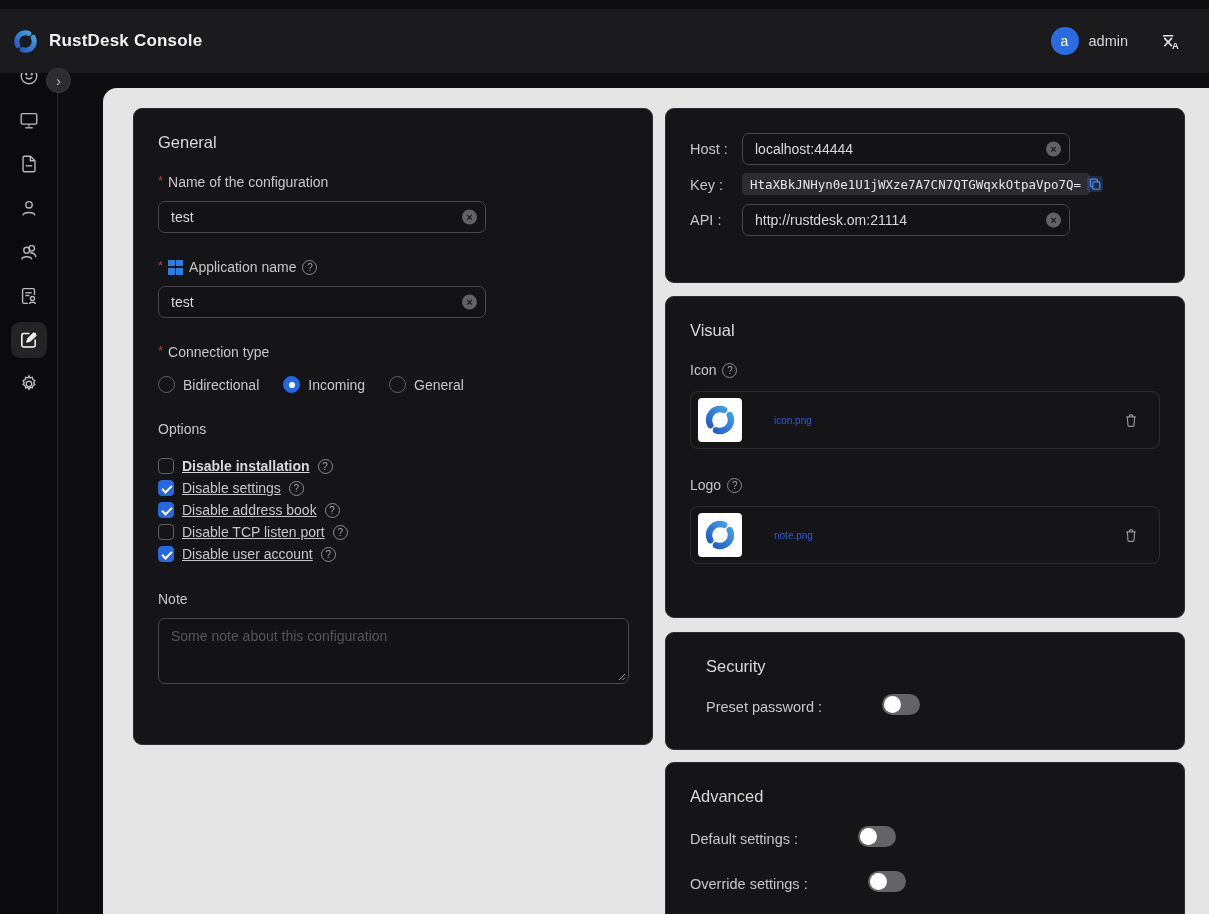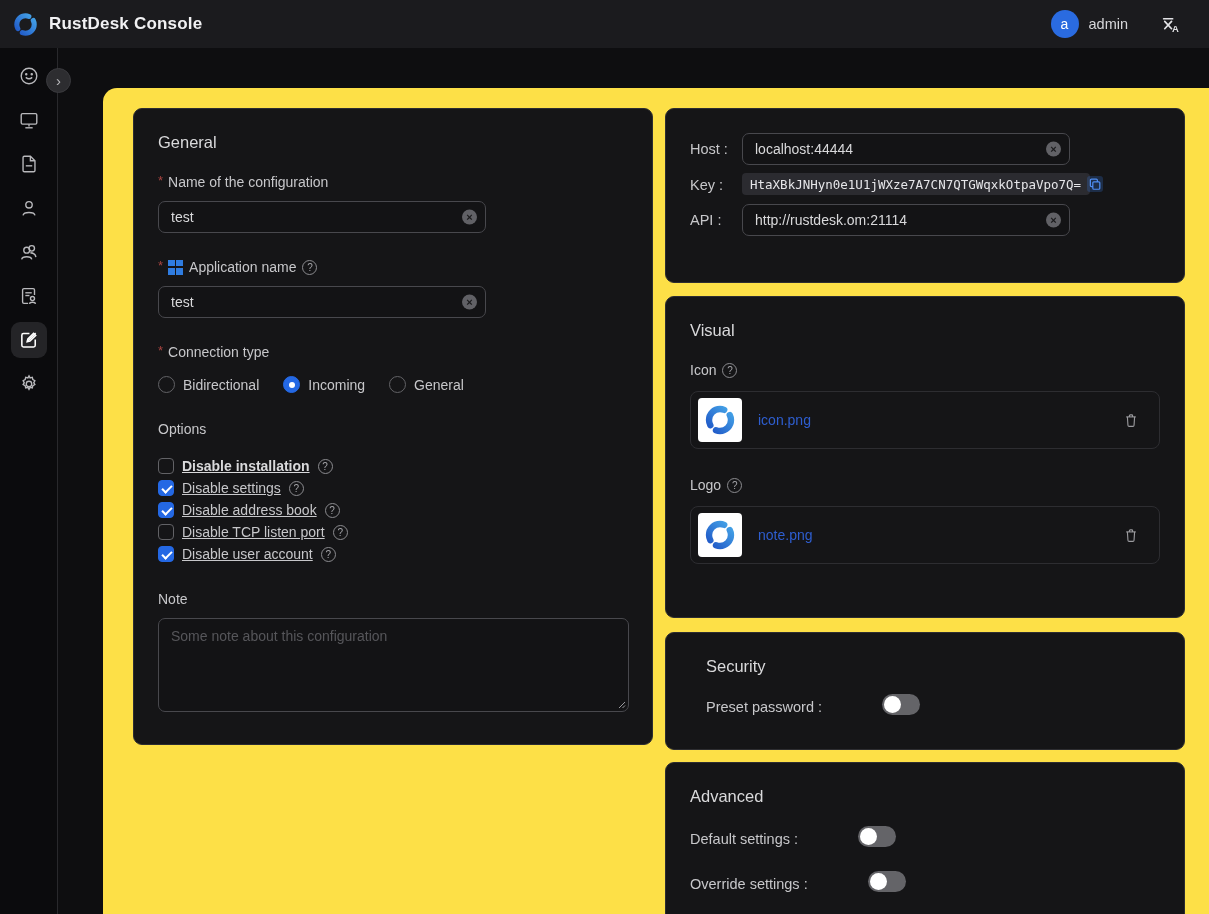--- a/index.html
+++ b/index.html
@@ -6,21 +6,21 @@
   html,body { margin:0; padding:0; }
   body {
     width:1209px; height:914px; overflow:hidden;
     background:#0e0e10;
     font-family:"Liberation Sans", sans-serif;
     color:#c9c9cc;
     position:relative;
   }
   
   .header {
-    position:absolute; left:0; top:0; width:1209px; height:48px;
+    position:absolute; left:0; top:9px; width:1209px; height:64px;
     background:#1b1b1e; display:flex; align-items:center; padding:0 28px 0 12px;
     z-index:5;
   }
   .brand { display:flex; align-items:center; gap:10px; }
   .brand-title { font-size:17px; font-weight:700; color:#f1f1f3; letter-spacing:.2px; }
   .header-spacer { flex:1; }
   .userbox { display:flex; align-items:center; gap:10px; cursor:pointer; }
   .avatar {
     width:28px; height:28px; border-radius:50%; background:#2a6be0;
     display:flex; align-items:center; justify-content:center;
@@ -44,21 +44,21 @@
   .nav-item.active svg { stroke:#ffffff; }
   .expand-btn {
     position:absolute; left:46px; top:68px; width:25px; height:25px; border-radius:50%;
     background:#2d2d30; border:1px solid #3a3a3e; color:#b9b9bc;
     display:flex; align-items:center; justify-content:center;
     font-size:15px; line-height:1; cursor:pointer; z-index:6;
   }
   
   .panel {
     position:absolute; left:103px; top:88px; right:0; bottom:0;
-    background:#fde047; border-top-left-radius:14px; overflow:hidden;
+    background:#e5e5e5; border-top-left-radius:14px; overflow:hidden;
     display:flex; align-items:flex-start; gap:12px; padding:20px 24px 0 30px;
   }
   .col { width:520px; flex:0 0 520px; }
   .card {
     background:#151517; border:1px solid #2d2d31; border-radius:9px;
     padding:24px; width:100%;
   }
   .card-title { font-size:16.5px; color:#d9d9db; margin:0 0 22px; font-weight:500; }
   
   .field-label { display:flex; align-items:center; gap:6px; font-size:14px; color:#c7c7ca; margin-bottom:11px; }
@@ -104,21 +104,21 @@
     position:relative; flex:0 0 16px; cursor:pointer;
   }
   .cb.on { background:#2468e4; border-color:#2468e4; }
   .cb.on::after {
     content:""; position:absolute; left:5px; top:2px; width:4px; height:8px;
     border:solid #fff; border-width:0 2px 2px 0; transform:rotate(45deg);
   }
   .opt-label { font-size:14px; color:#c7c7ca;text-decoration:underline; }
   .opt-label.bold { font-weight:700; color:#d9d9db; }
   
-  .note-wrap { position:relative; width:471px; height:94px; margin-bottom:6px; }
+  .note-wrap { position:relative; width:471px; height:66px; margin-bottom:6px; }
   .note-wrap textarea {
     width:100%; height:100%; resize:none; background:#131315;
     border:1px solid #48484d; border-radius:7px; color:#d9d9db;
     font-size:14px; padding:9px 12px; outline:none;
     font-family:"Liberation Sans", sans-serif;
   }
   .note-wrap textarea::placeholder { color:#56565a; }
   .txt-input input::placeholder { color:#56565a; }
   .resize-grip { position:absolute; right:3px; bottom:3px; pointer-events:none; }
   
@@ -133,21 +133,21 @@
   .copy-btn { background:rgba(59,130,246,.22); border-radius:3px; padding:1px; display:flex; cursor:pointer; }
   
   .file-row {
     display:flex; align-items:center; height:58px; border:1px solid #2d2d31; border-radius:8px;
     padding:0 20px 0 7px; margin-bottom:28px;
   }
   .thumb {
     width:44px; height:44px; background:#fff; border-radius:4px;
     display:flex; align-items:center; justify-content:center; flex:0 0 44px;
   }
-  .file-link { margin-left:16px; font-size:14px; color:#2e5ed0; cursor:pointer; }
+  .file-link { margin-left:32px; font-size:10px; color:#2e5ed0; cursor:pointer; }
   .trash-btn { margin-left:auto; display:flex; cursor:pointer; }
   
   .tog-row { display:flex; align-items:flex-end; margin-bottom:24px;gap:48px; }
   .tog-label { font-size:14.5px; color:#c7c7ca; margin-right:12px; }
   .toggle {
     width:38px; height:21px; border-radius:11px; background:#646468; position:relative; cursor:pointer;
     flex:0 0 38px;
   }
   .toggle .knob {
     position:absolute; left:2px; top:2px; width:17px; height:17px; border-radius:50%; background:#fff;

